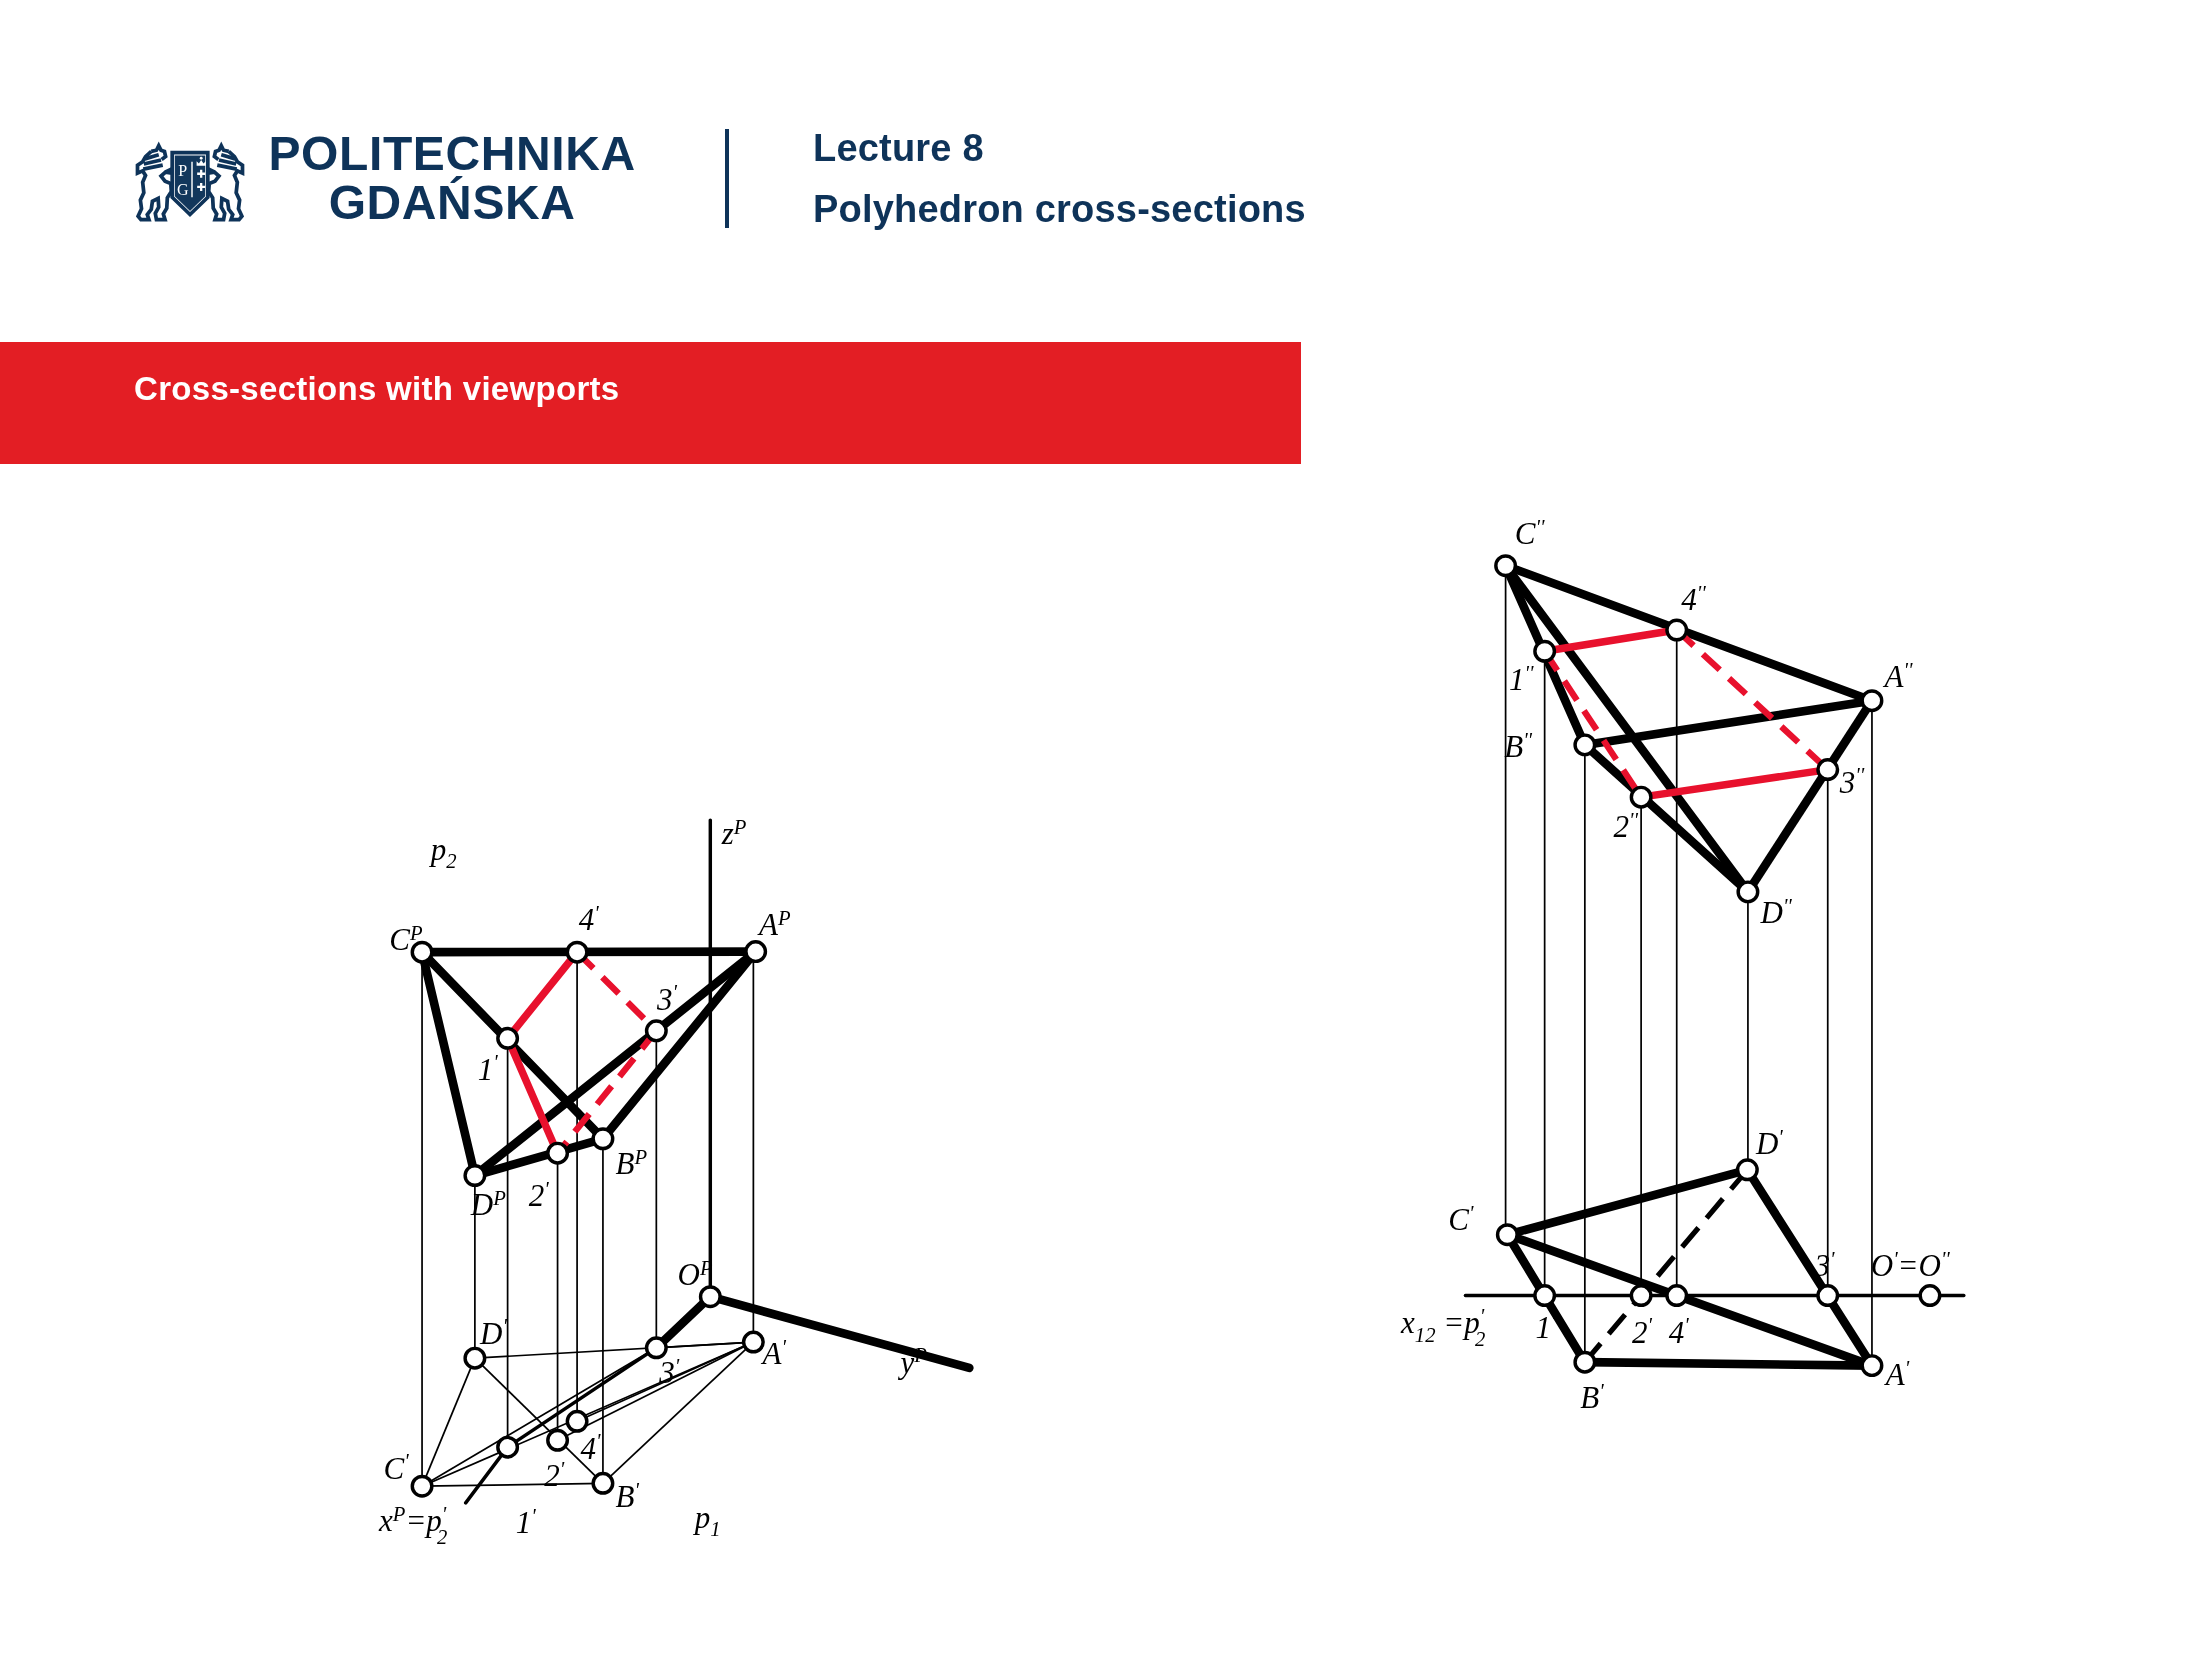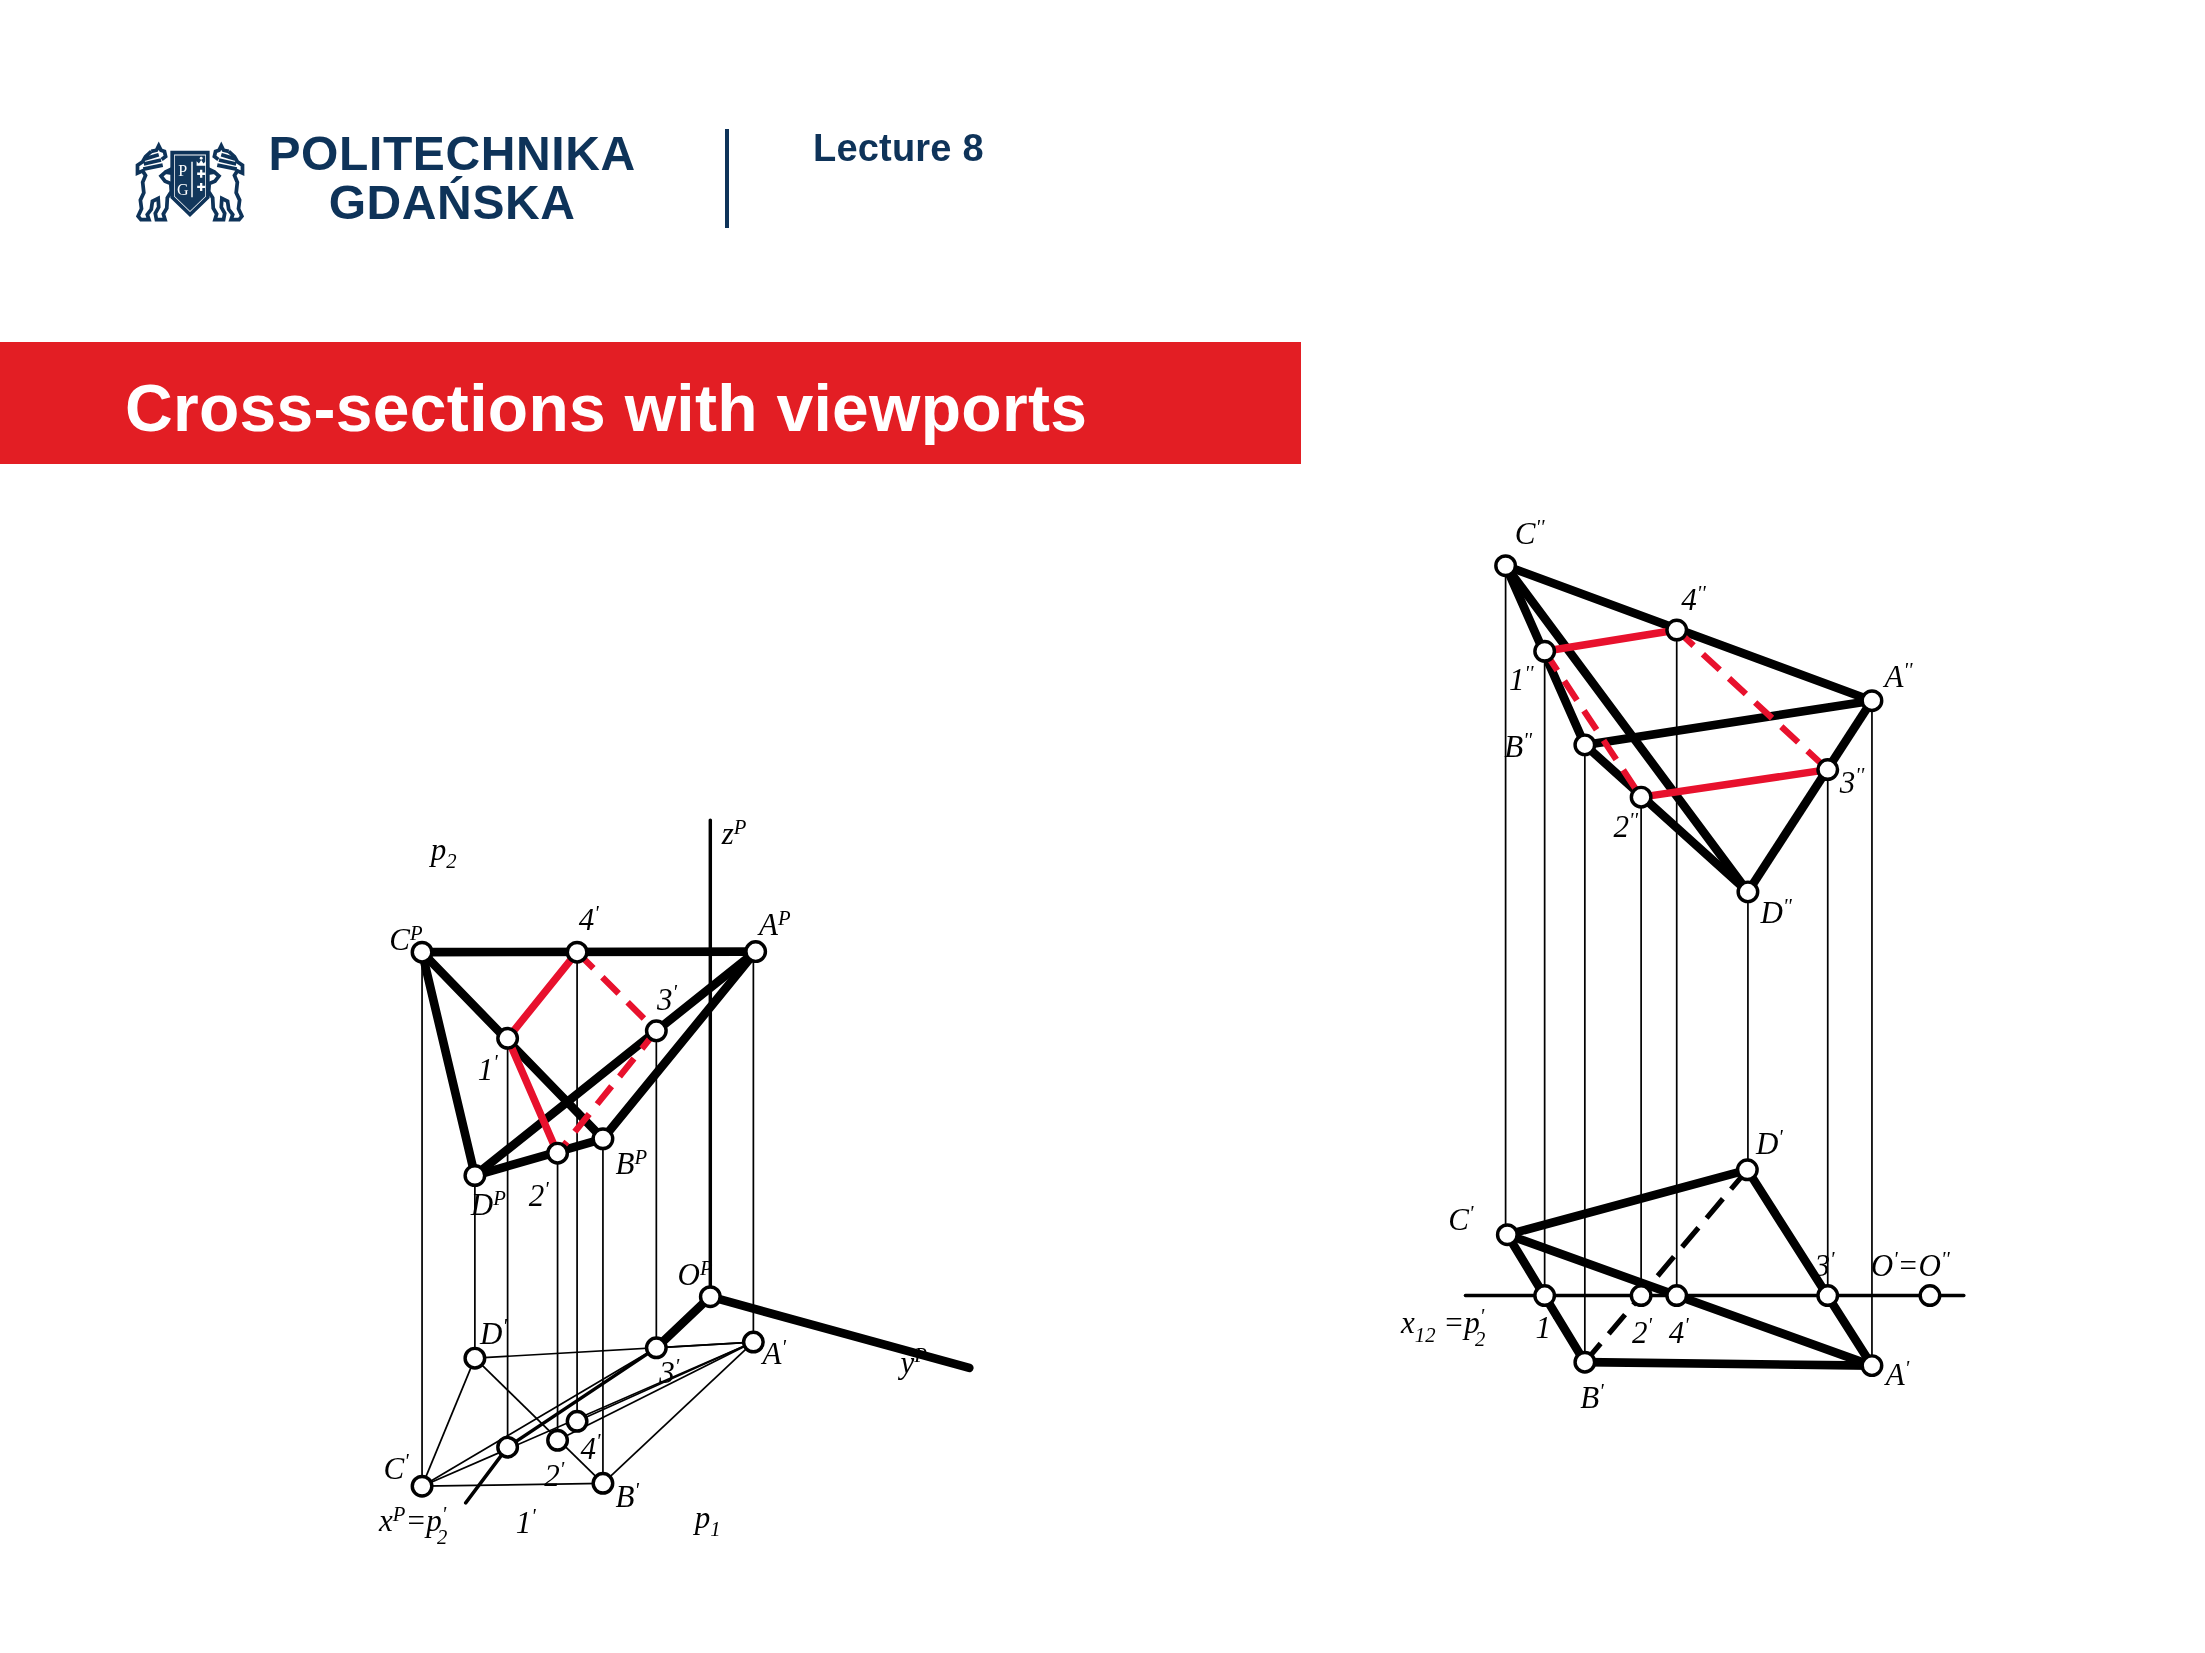--- a/index.html
+++ b/index.html
@@ -20,22 +20,22 @@
   #header-lecture{position:absolute;left:813px;top:129px;
       color:#0e3359;font-weight:bold;font-size:38px;line-height:1.0;
       letter-spacing:0.2px;}
   #header-subject{position:absolute;left:813px;top:190px;
       color:#0e3359;font-weight:bold;font-size:38px;line-height:1.0;
       letter-spacing:0.2px;}
 
   
   #banner{position:absolute;left:0;top:342px;width:1301px;height:122px;
           background:#e31e24;}
-  #banner-title{position:absolute;left:125px;top:370px;
-      color:#ffffff;font-weight:bold;font-size:66px;letter-spacing:0.3px;}
+  #banner-title{position:absolute;left:134px;top:370px;
+      color:#ffffff;font-weight:bold;font-size:33px;letter-spacing:0.3px;}
 
   
   #canvas{position:absolute;left:0;top:0;width:2205px;height:1654px;}
   svg{display:block;}
   .th{stroke:#000;stroke-width:15;stroke-linecap:round;fill:none;}
   .md{stroke:#000;stroke-width:6;stroke-linecap:round;fill:none;}
   .tn{stroke:#000;stroke-width:3;fill:none;}
   .hid{stroke:#000;stroke-width:9;stroke-linecap:butt;fill:none;
         stroke-dasharray:44 22;}
   .rd{stroke:#e8112d;stroke-width:13;stroke-linecap:round;fill:none;}
@@ -86,20 +86,21 @@
     </svg>
 
     <div id="logo-wordmark">
       <span>POLITECHNIKA</span>
       <span>GDAŃSKA</span>
     </div>
   </div>
 
   <div id="header-divider"></div>
   <div id="header-lecture">Lecture 8</div>
+  <div id="header-subject">Polyhedron cross-sections</div>
 </div>
 
 <div id="banner"></div>
 <div id="banner-title">Cross-sections with viewports</div>
 
 <div id="canvas">
 <svg width="2205" height="1654" viewBox="0 0 3840 2880">
 
   <g>
 

